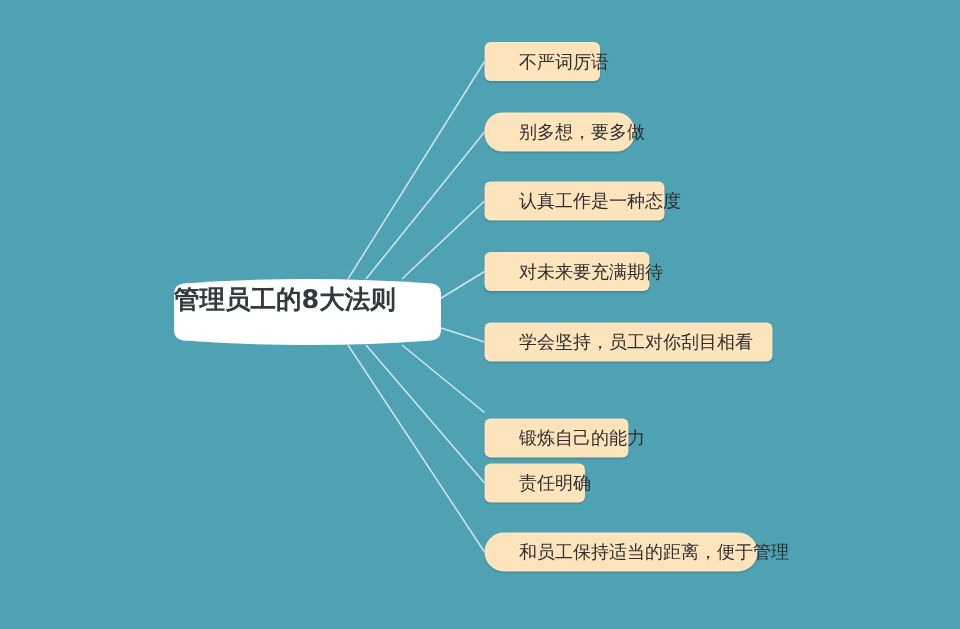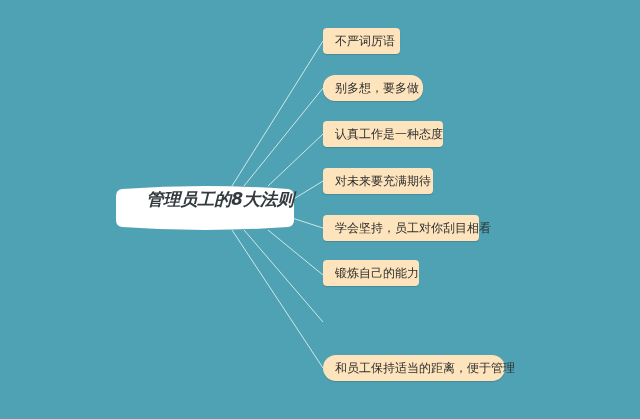--- a/index.html
+++ b/index.html
@@ -7,34 +7,33 @@
     width: 640px; height: 419px; overflow: hidden;
     background: #4fa2b3;
     position: relative;
     font-family: "DejaVu Sans", "Liberation Sans", sans-serif;
   }
   #canvas { position: absolute; left: 0; top: 0; width: 640px; height: 419px; }
   svg.links { position: absolute; left: 0; top: 0; }
   .root {
     position: absolute;
     left: 116px; top: 186px; width: 178px; height: 27px;
-    display: flex; align-items: center; justify-content: flex-end;
+    display: flex; align-items: center; justify-content: flex-start;
     font-size: 17px; font-weight: bold; color: #333a3e;
     z-index: 2;
-    font-style: italic;
   }
   .root svg { position: absolute; left: 0; top: 0; z-index: -1; }
   .node {
     position: absolute;
     height: 26px;
     background: #fde4bd;
     border-radius: 4px;
     box-shadow: 0 1px 1px rgba(0,0,0,0.15);
     display: flex; align-items: center;
-    padding: 0 12px;
+    padding: 0 23px;
     font-size: 12px; color: #2e2e2e;
     white-space: nowrap;
     box-sizing: border-box;
     font-family: Liberation Mono, monospace;
   }
 </style>
 </head>
 <body>
 
 <div id="canvas">
@@ -63,22 +62,25 @@
     </div>
   <div class="node" id="n1" style="left: 323px; top: 75px; width: 100px; border-radius: 12px;">
       <span>别多想，要多做</span>
     </div>
   <div class="node" id="n2" style="left: 323px; top: 121px; width: 120px; text-align: center;">
       <span>认真工作是一种态度</span>
     </div>
   <div class="node" id="n3" style="left: 323px; top: 168px; width: 110px; align-items: center;">
       <span>对未来要充满期待</span>
     </div>
-  <div class="node" id="n4" style="left: 323px; top: 215px; width: 156px;">
+  <div class="node" id="n4" style="left: 323px; top: 215px; width: 192px;">
       <span>学会坚持，员工对你刮目相看</span>
     </div>
-  <div class="node" id="n5" style="left: 323px; top: 260px; width: 96px; align-items: center;">
+  <div class="node" id="n5" style="left: 323px; top: 279px; width: 96px; align-items: center;">
       <span>锻炼自己的能力</span>
+    </div>
+  <div class="node" id="n6" style="left: 323px; top: 309px; width: 67px;">
+      <span>责任明确</span>
     </div>
   <div class="node" id="n7" style="left: 323px; top: 355px; width: 182px; border-radius: 13px;">
       <span>和员工保持适当的距离，便于管理</span>
     </div>
 </div>
 
 </body></html>

